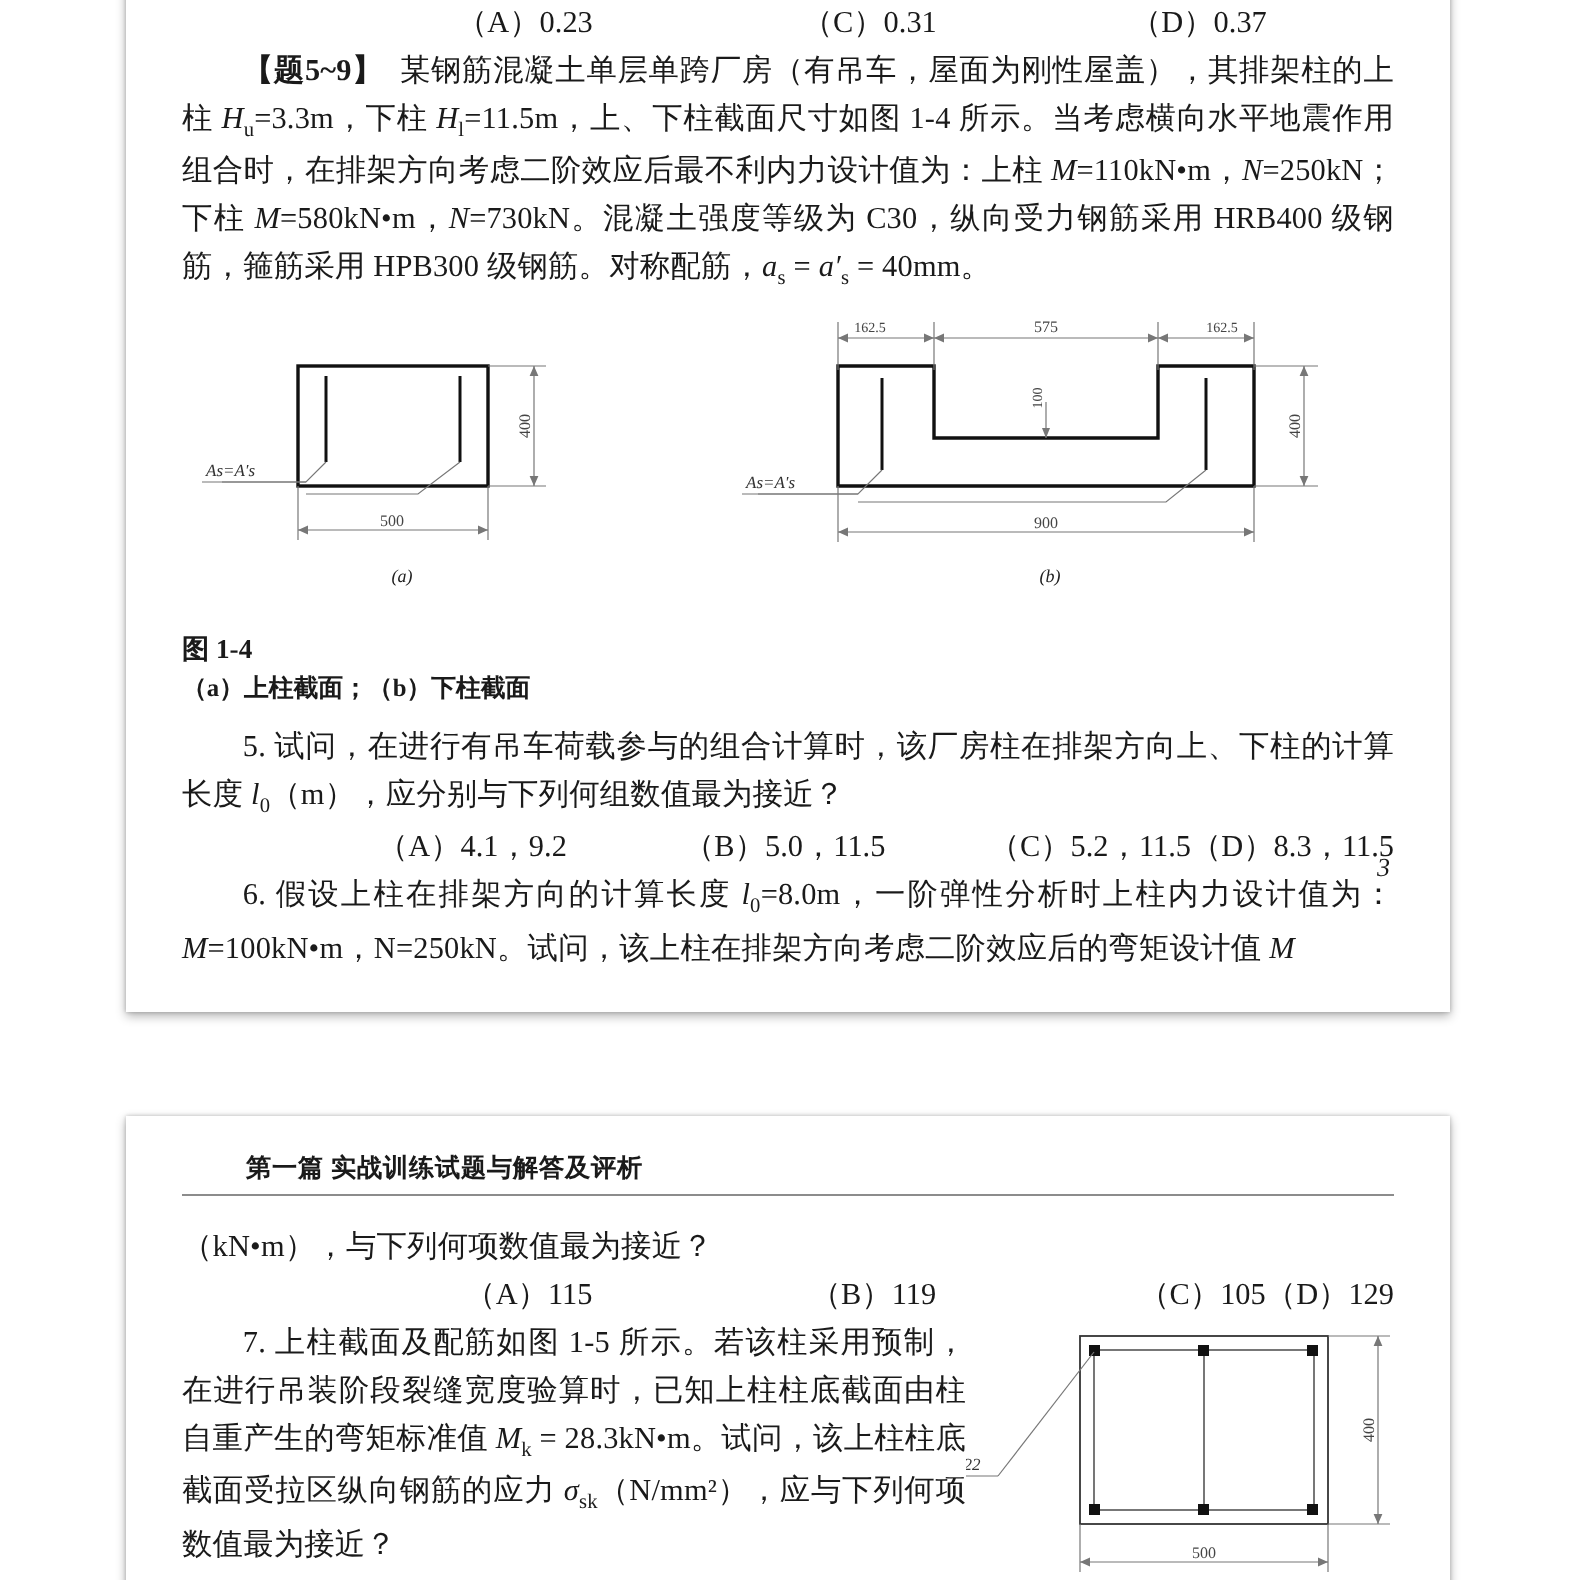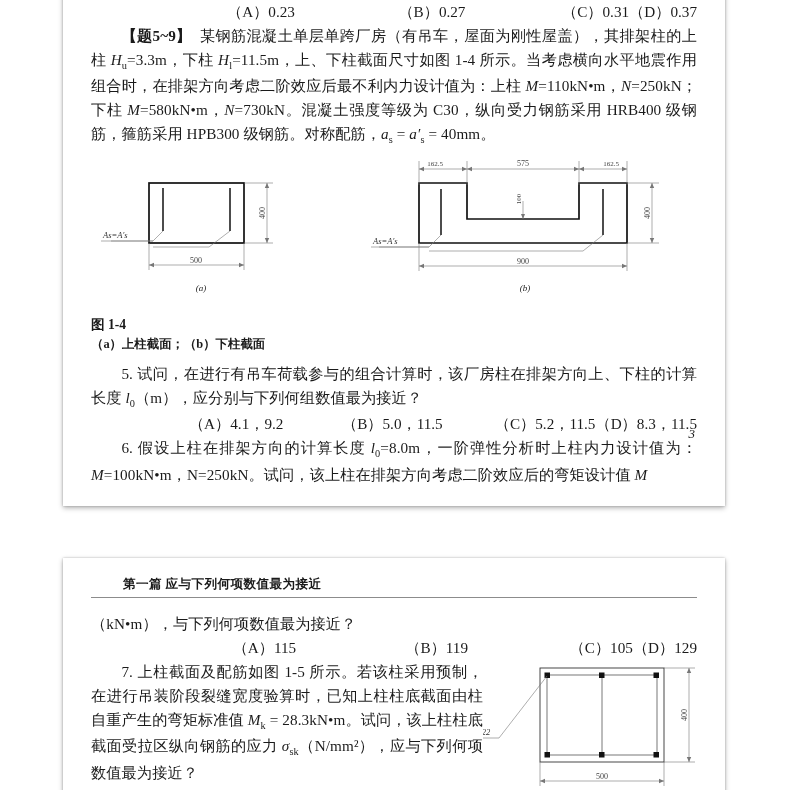--- a/index.html
+++ b/index.html
@@ -130,21 +130,20 @@
   }
 </style>
 </head>
 <body>
 
 <div class="page" id="page-one">
   <div class="page-inner">
 
     <div class="opts">
       <span class="opt">（A）0.23</span>
-      <span class="opt">（B）0.27</span>
       <span class="opt">（C）0.31</span>
       <span class="opt">（D）0.37</span>
     </div>
 
     <p class="body indent">
       <span class="bold">【题5~9】</span>&nbsp; 某钢筋混凝土单层单跨厂房（有吊车，屋面为刚性屋盖），其排架柱的上柱
       <span class="math">H<sub>u</sub></span>=3.3m，下柱 <span class="math">H<sub>l</sub></span>=11.5m，上、下柱截面尺寸如图 1-4 所示。当考虑横向水平地震作用组合时，在排架方向考虑二阶效应后最不利内力设计值为：上柱 <span class="math">M</span>=110kN•m，<span class="math">N</span>=250kN；下柱 <span class="math">M</span>=580kN•m，<span class="math">N</span>=730kN。混凝土强度等级为 C30，纵向受力钢筋采用 HRB400 级钢筋，箍筋采用 HPB300 级钢筋。对称配筋，<span class="math">a<sub>s</sub></span> = <span class="math">a′<sub>s</sub></span> = 40mm。
     </p>
 
     <div class="fig-wrap">
@@ -242,21 +241,21 @@
       6. 假设上柱在排架方向的计算长度 <span class="math">l<sub>0</sub></span>=8.0m，一阶弹性分析时上柱内力设计值为：<span class="math">M</span>=100kN•m，<span class="up">N</span>=250kN。试问，该上柱在排架方向考虑二阶效应后的弯矩设计值 <span class="math">M</span>
     </p>
 
     <div class="page-num" style="top:452px">3</div>
   </div>
 </div>
 
 <div class="page" id="page-two">
   <div class="page-inner">
 
-    <div class="running-head">第一篇  应与下列何项数值最为接近</div>
+    <div class="running-head">第一篇  实战训练试题与解答及评析</div>
     <hr class="head-rule">
 
     <p class="body">
       <span>（kN•m），与下列何项数值最为接近？</span>
     </p>
 
     <div class="opts">
       <span class="opt">（A）115</span>
       <span class="opt">（B）119</span>
       <span class="opt">（C）105</span>

